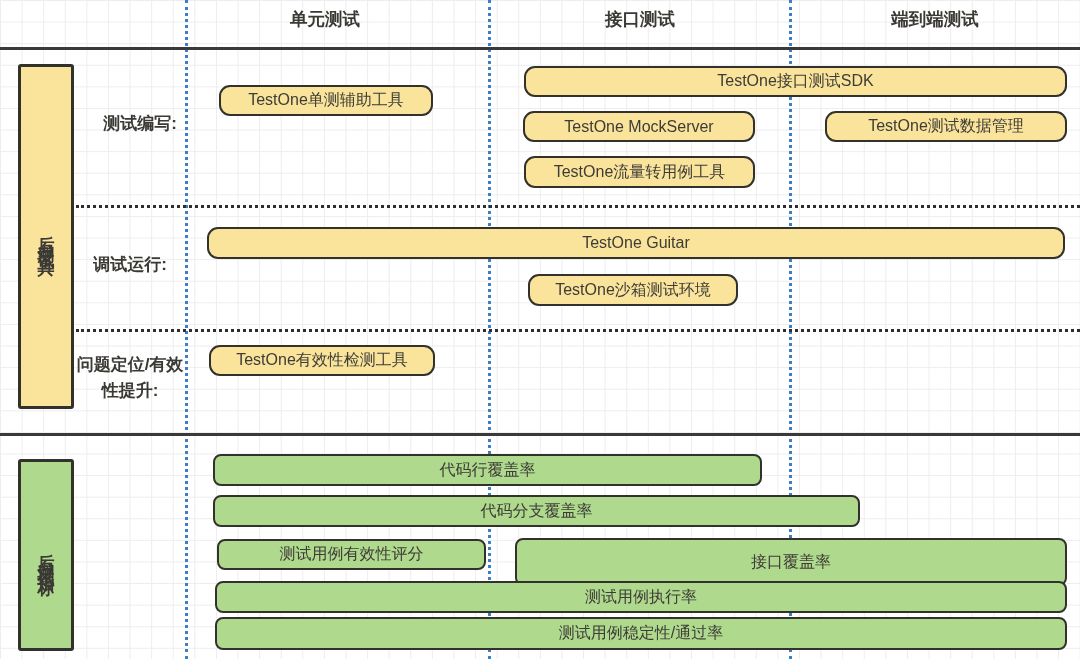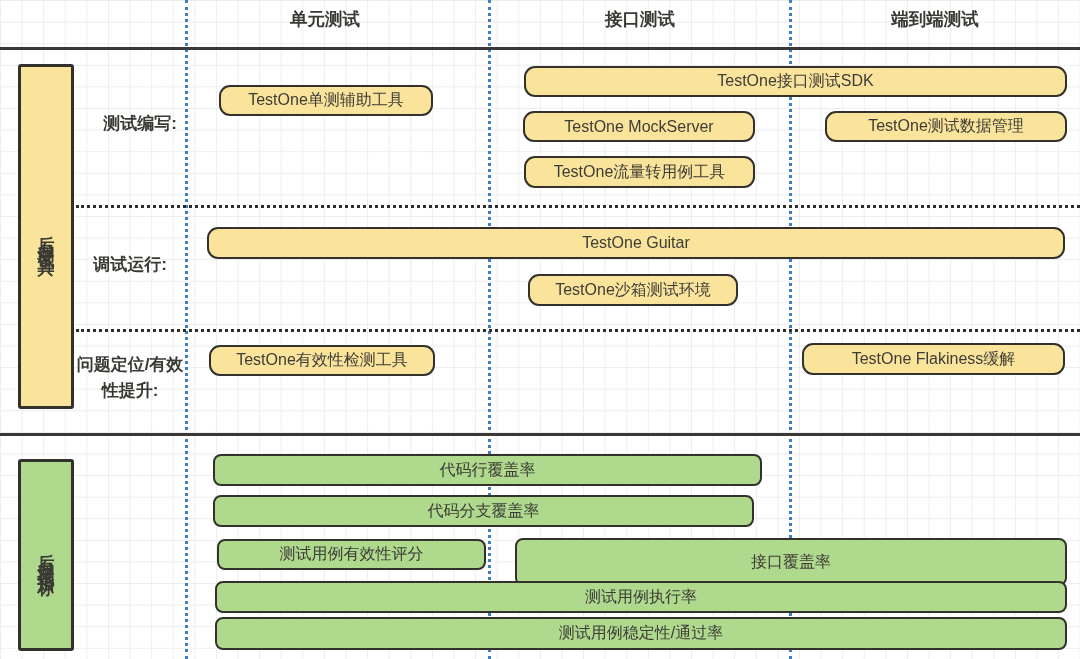--- a/index.html
+++ b/index.html
@@ -64,22 +64,21 @@
   <div class="box tool" style="left:219px;top:85px;width:214px;height:31px">TestOne单测辅助工具</div>
   <div class="box tool" style="left:524px;top:66px;width:543px;height:31px">TestOne接口测试SDK</div>
   <div class="box tool" style="left:523px;top:111px;width:232px;height:31px">TestOne MockServer</div>
   <div class="box tool" style="left:825px;top:111px;width:242px;height:31px">TestOne测试数据管理</div>
   <div class="box tool" style="left:524px;top:156px;width:231px;height:32px">TestOne流量转用例工具</div>
 
   <div class="box tool" style="left:207px;top:227px;width:858px;height:32px">TestOne Guitar</div>
   <div class="box tool" style="left:528px;top:274px;width:210px;height:32px">TestOne沙箱测试环境</div>
 
   <div class="box tool" style="left:209px;top:345px;width:226px;height:31px">TestOne有效性检测工具</div>
-  <div class="box tool" style="left:802px;top:343px;width:263px;height:32px">TestOne Flakiness缓解</div>
 
   <div class="box metric" style="left:213px;top:454px;width:549px;height:32px">代码行覆盖率</div>
-  <div class="box metric" style="left:213px;top:495px;width:541px;height:32px">代码分支覆盖率</div>
+  <div class="box metric" style="left:213px;top:495px;width:647px;height:32px">代码分支覆盖率</div>
   <div class="box metric" style="left:217px;top:539px;width:269px;height:31px">测试用例有效性评分</div>
   <div class="box metric" style="left:515px;top:538px;width:552px;height:48px">接口覆盖率</div>
   <div class="box metric" style="left:215px;top:581px;width:852px;height:32px">测试用例执行率</div>
   <div class="box metric" style="left:215px;top:617px;width:852px;height:33px">测试用例稳定性/通过率</div>
 
 </div>
 
 </body></html>

